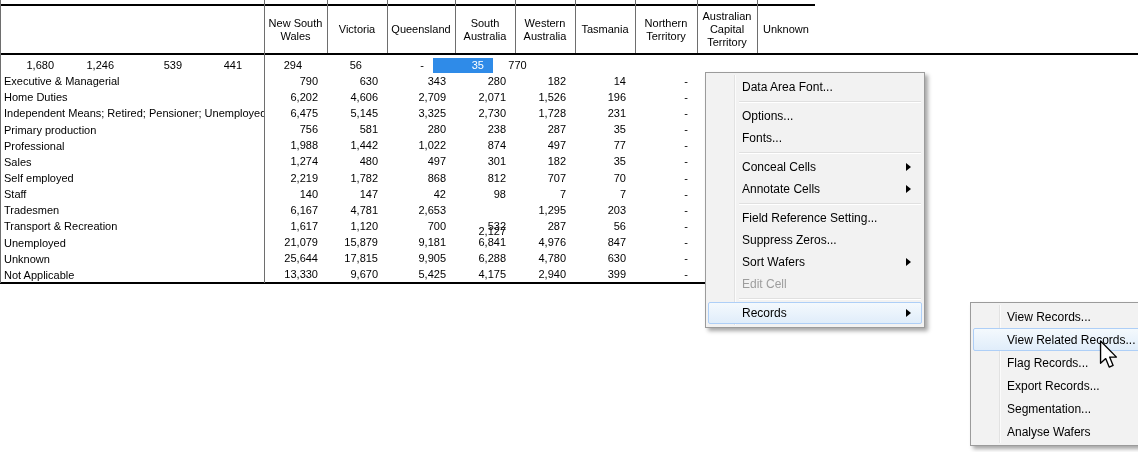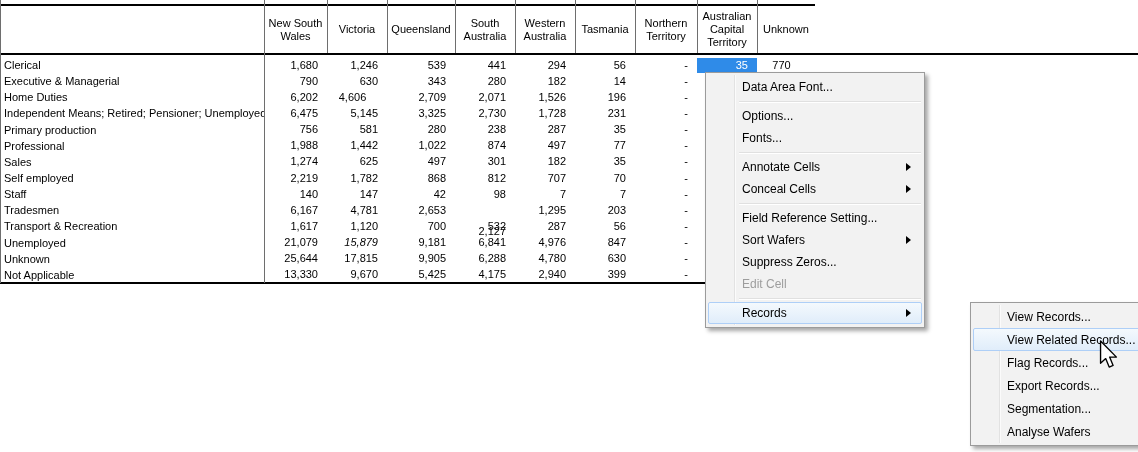--- a/index.html
+++ b/index.html
@@ -90,21 +90,20 @@
       <div class="hcell" style="left: 456px; width: 58px;">South Australia</div>
       <div class="hcell" style="left: 516px; width: 58px;">Western Australia</div>
       <div class="hcell" style="left: 576px; width: 58px;">Tasmania</div>
       <div class="hcell" style="left: 636px; width: 60px;">Northern Territory</div>
       <div class="hcell" style="left: 698px; width: 58px;">Australian Capital Territory</div>
       <div class="hcell" style="left: 758px; width: 56px;">Unknown</div>
     </div>
 
   <div id="rows">
       <div class="drow">
-        <div class="rlabel">Clerical</div>
         <div class="dcell" style="width: 63px;">1,680</div>
         <div class="dcell" style="width: 60px;">1,246</div>
         <div class="dcell" style="width: 68px;">539</div>
         <div class="dcell" style="width: 60px;">441</div>
         <div class="dcell" style="width: 60px;">294</div>
         <div class="dcell" style="width: 60px;">56</div>
         <div class="dcell" style="width: 62px;">-</div>
         <div class="dcell selected" style="width: 60px; background: rgb(47, 139, 232);">35</div>
         <div class="dcell" style="width: 58px; text-align: center;">770</div>
       </div>
@@ -116,21 +115,21 @@
         <div class="dcell" style="width: 60px;">280</div>
         <div class="dcell" style="width: 60px;">182</div>
         <div class="dcell" style="width: 60px;">14</div>
         <div class="dcell" style="width: 62px;">-</div>
         <div class="dcell" style="width: 60px;"></div>
         <div class="dcell" style="width: 58px;"></div>
       </div>
       <div class="drow">
         <div class="rlabel">Home Duties</div>
         <div class="dcell" style="width: 63px;">6,202</div>
-        <div class="dcell" style="width: 60px; text-align: center;">4,606</div>
+        <div class="dcell" style="width: 60px;">4,606</div>
         <div class="dcell" style="width: 68px;">2,709</div>
         <div class="dcell" style="width: 60px;">2,071</div>
         <div class="dcell" style="width: 60px;">1,526</div>
         <div class="dcell" style="width: 60px;">196</div>
         <div class="dcell" style="width: 62px;">-</div>
         <div class="dcell" style="width: 60px;"></div>
         <div class="dcell" style="width: 58px;"></div>
       </div>
       <div class="drow">
         <div class="rlabel">Independent Means; Retired; Pensioner; Unemployed</div>
@@ -164,21 +163,21 @@
         <div class="dcell" style="width: 60px;">874</div>
         <div class="dcell" style="width: 60px;">497</div>
         <div class="dcell" style="width: 60px;">77</div>
         <div class="dcell" style="width: 62px;">-</div>
         <div class="dcell" style="width: 60px;"></div>
         <div class="dcell" style="width: 58px;"></div>
       </div>
       <div class="drow">
         <div class="rlabel">Sales</div>
         <div class="dcell" style="width: 63px;">1,274</div>
-        <div class="dcell" style="width: 60px;">625</div>
+        <div class="dcell" style="width: 60px;">480</div>
         <div class="dcell" style="width: 68px;">497</div>
         <div class="dcell" style="width: 60px;">301</div>
         <div class="dcell" style="width: 60px;">182</div>
         <div class="dcell" style="width: 60px;">35</div>
         <div class="dcell" style="width: 62px;">-</div>
         <div class="dcell" style="width: 60px;"></div>
         <div class="dcell" style="width: 58px;"></div>
       </div>
       <div class="drow">
         <div class="rlabel">Self employed</div>
@@ -224,21 +223,21 @@
         <div class="dcell" style="width: 60px;">532</div>
         <div class="dcell" style="width: 60px;">287</div>
         <div class="dcell" style="width: 60px;">56</div>
         <div class="dcell" style="width: 62px;">-</div>
         <div class="dcell" style="width: 60px;"></div>
         <div class="dcell" style="width: 58px;"></div>
       </div>
       <div class="drow">
         <div class="rlabel">Unemployed</div>
         <div class="dcell" style="width: 63px;">21,079</div>
-        <div class="dcell" style="width: 60px; font-style: italic;">15,879</div>
+        <div class="dcell" style="width: 60px;">15,879</div>
         <div class="dcell" style="width: 68px;">9,181</div>
         <div class="dcell" style="width: 60px;">6,841</div>
         <div class="dcell" style="width: 60px;">4,976</div>
         <div class="dcell" style="width: 60px;">847</div>
         <div class="dcell" style="width: 62px;">-</div>
         <div class="dcell" style="width: 60px;"></div>
         <div class="dcell" style="width: 58px;"></div>
       </div>
       <div class="drow">
         <div class="rlabel">Unknown</div>
@@ -273,37 +272,37 @@
       </div>
       <div class="msep"></div>
       <div class="mitem">
         <span>Options...</span>
       </div>
       <div class="mitem">
         <span>Fonts...</span>
       </div>
       <div class="msep"></div>
       <div class="mitem">
+        <span>Conceal Cells</span>
+        <span class="subarrow"></span>
+      </div>
+      <div class="mitem">
         <span>Annotate Cells</span>
         <span class="subarrow"></span>
       </div>
-      <div class="mitem">
-        <span>Conceal Cells</span>
-        <span class="subarrow"></span>
-      </div>
       <div class="msep"></div>
       <div class="mitem">
         <span>Field Reference Setting...</span>
+      </div>
+      <div class="mitem">
+        <span>Suppress Zeros...</span>
       </div>
       <div class="mitem">
         <span>Sort Wafers</span>
         <span class="subarrow"></span>
-      </div>
-      <div class="mitem">
-        <span>Suppress Zeros...</span>
       </div>
       <div class="mitem disabled">
         <span>Edit Cell</span>
       </div>
       <div class="msep"></div>
       <div class="mitem hover">
         <span>Records</span>
         <span class="subarrow"></span>
       </div>
     </div>

